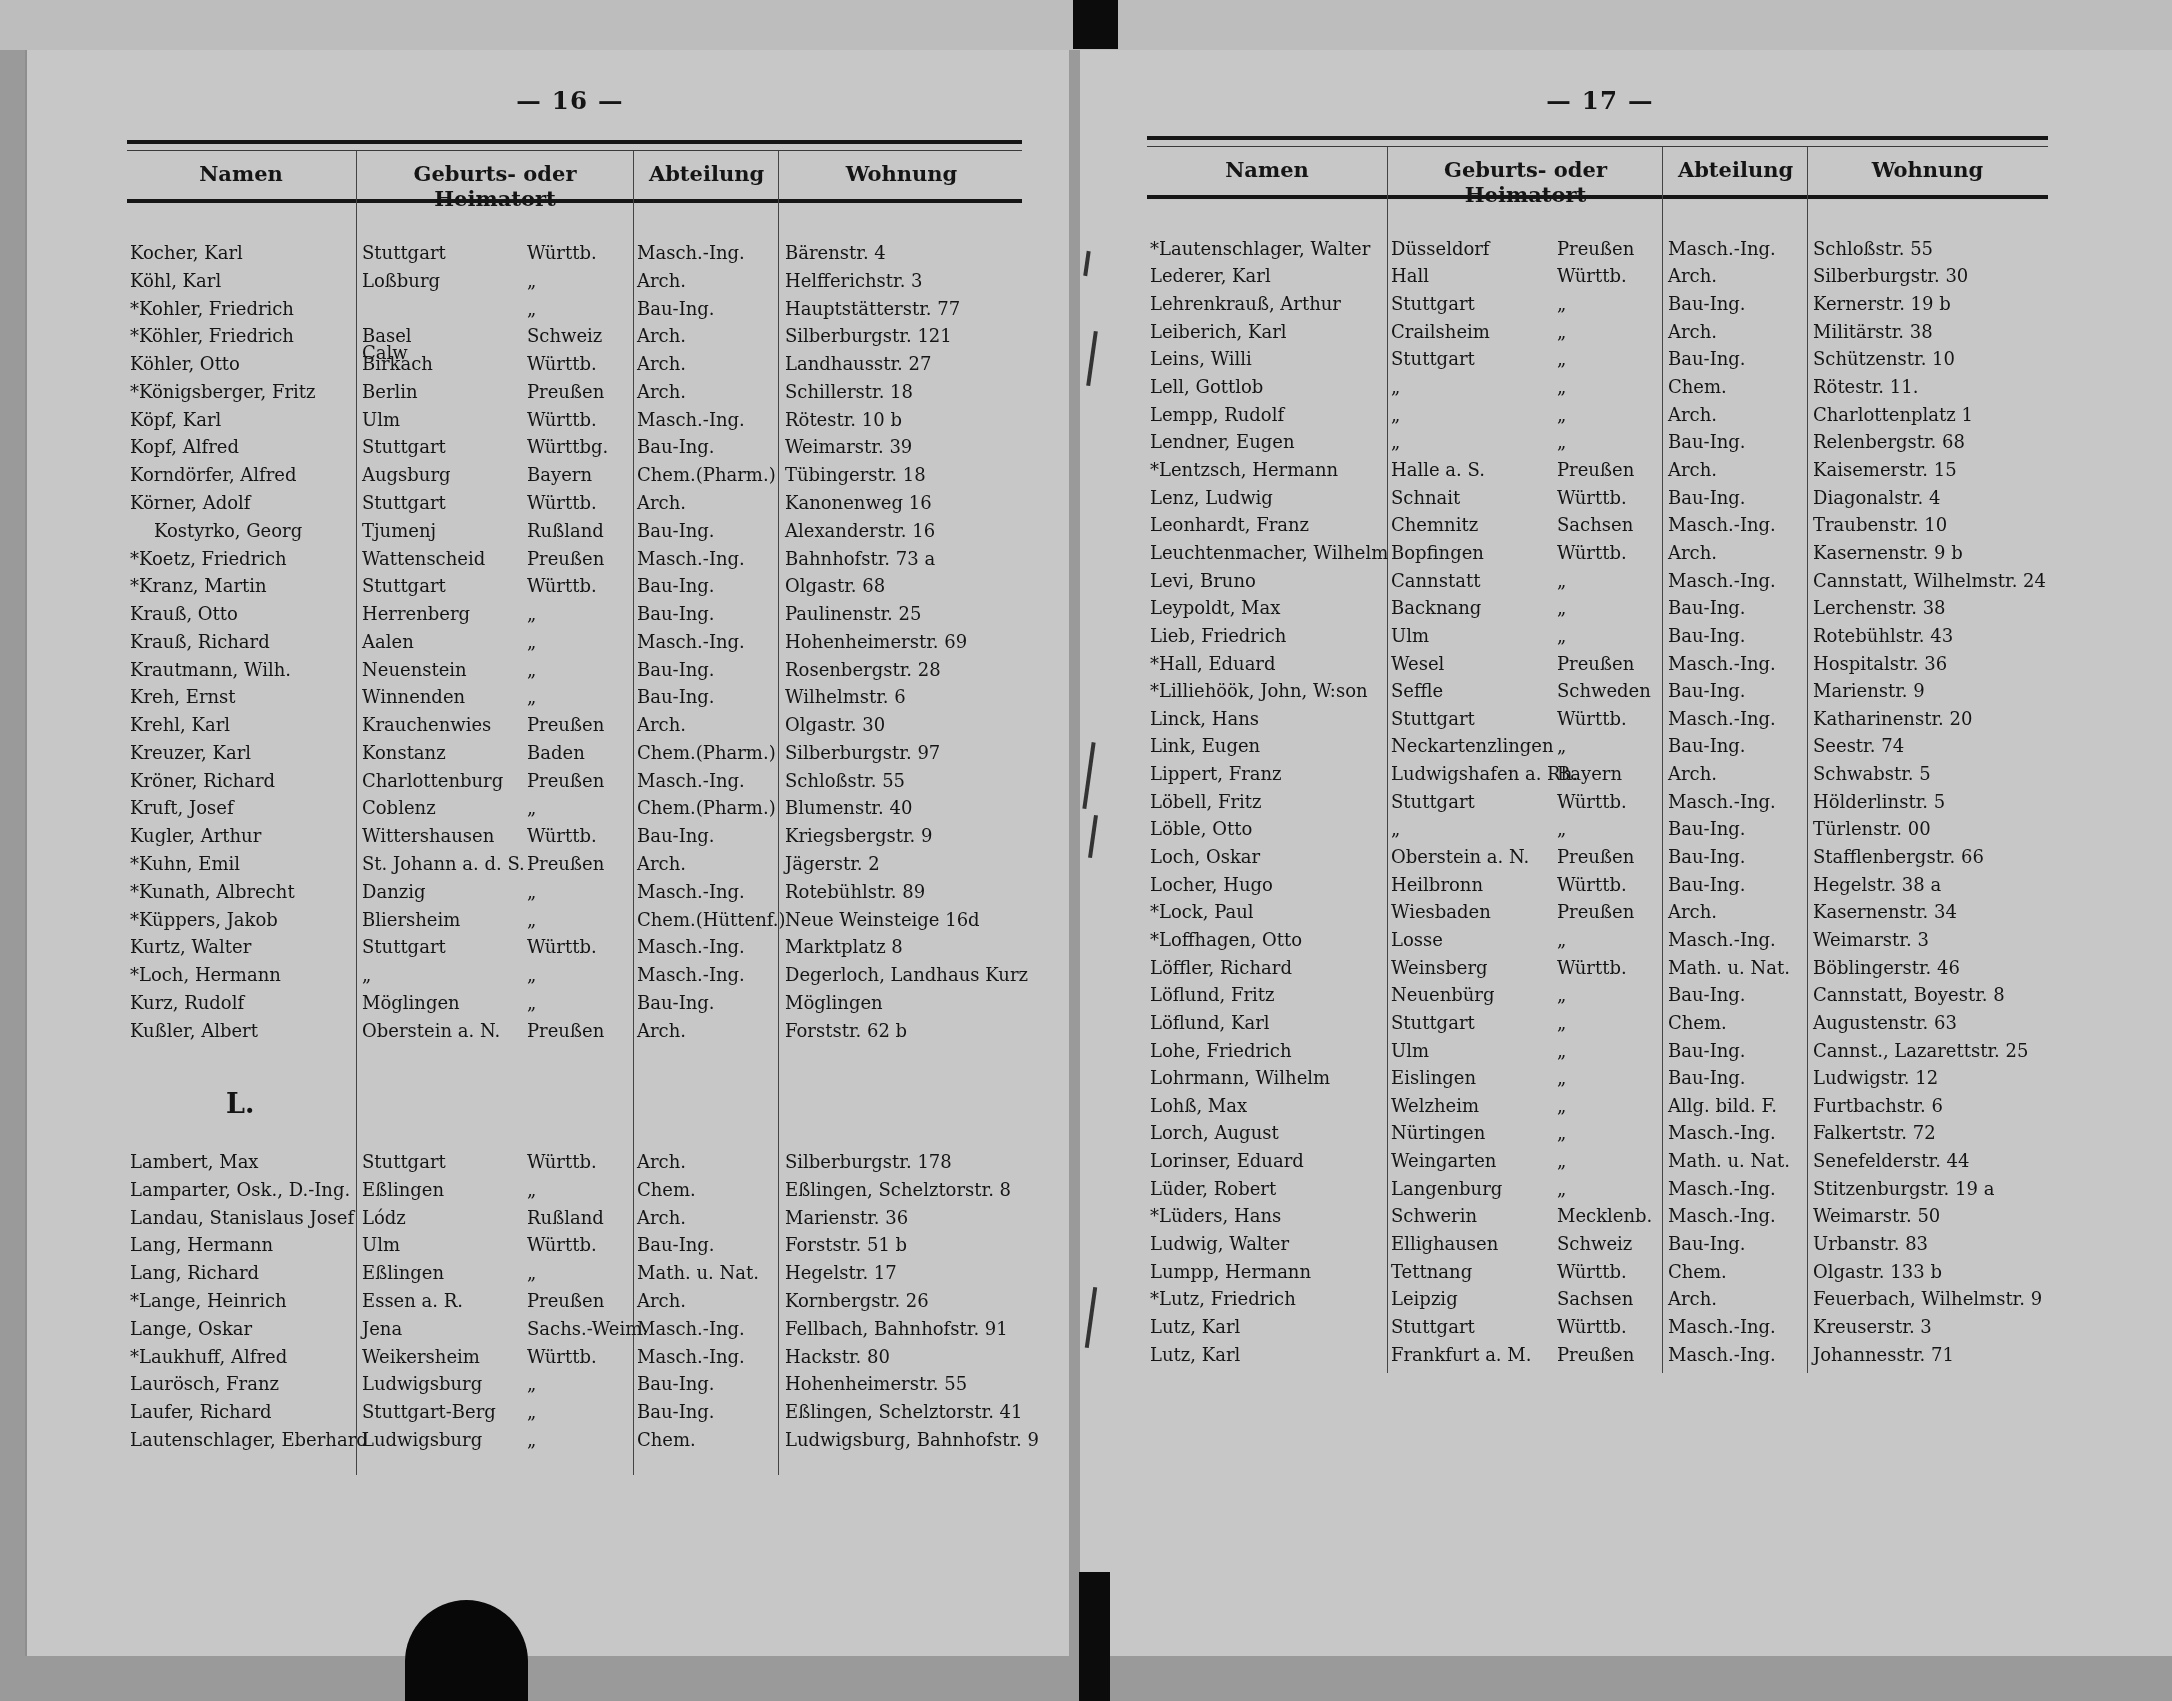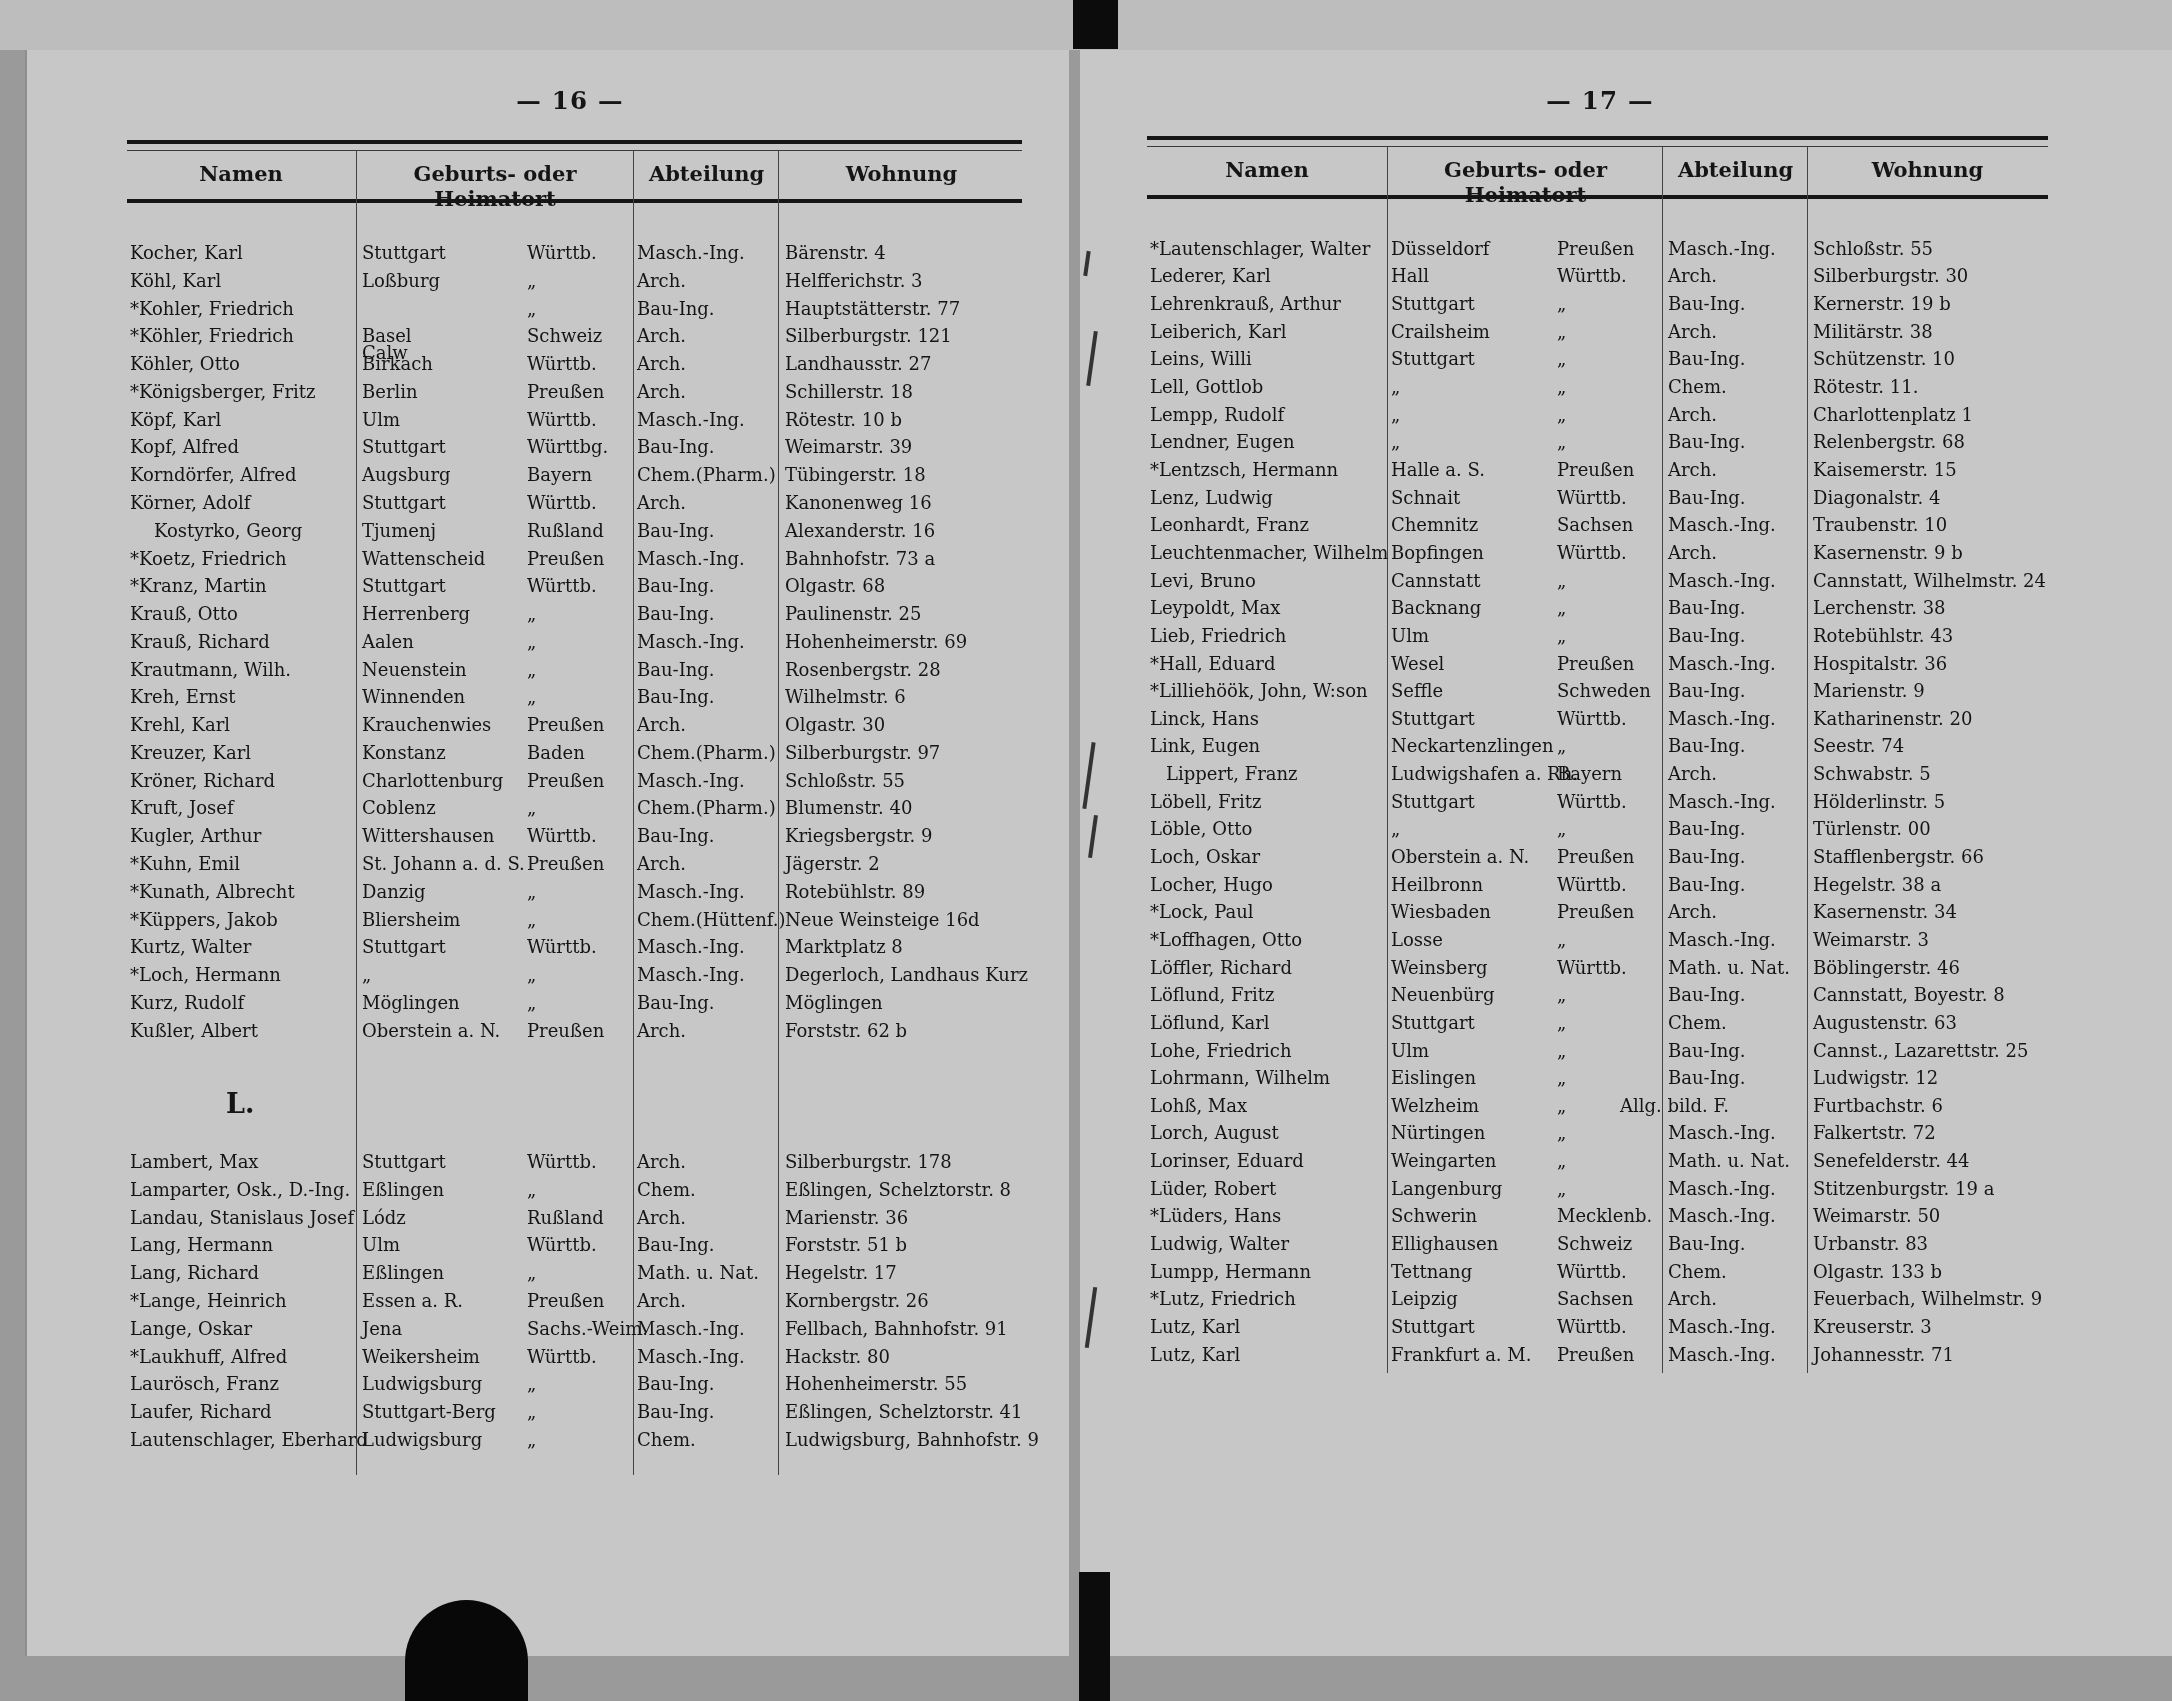--- a/index.html
+++ b/index.html
@@ -484,21 +484,21 @@
         <span style="left: 1813px;">Katharinenstr. 20</span>
       </div>
       <div class="row" style="top: 735px; left: 0px;">
         <span style="left: 1150px;">Link, Eugen</span>
         <span style="left: 1391px;">Neckartenzlingen</span>
         <span style="left: 1557px;">„</span>
         <span style="left: 1668px;">Bau-Ing.</span>
         <span style="left: 1813px;">Seestr. 74</span>
       </div>
       <div class="row" style="top: 763px; left: 0px;">
-        <span style="left: 1150px; margin-left: 16px;">Lippert, Franz</span>
+        <span style="left: 1150px;">Lippert, Franz</span>
         <span style="left: 1391px;">Ludwigshafen a. Rh.</span>
         <span style="left: 1557px;">Bayern</span>
         <span style="left: 1668px;">Arch.</span>
         <span style="left: 1813px;">Schwabstr. 5</span>
       </div>
       <div class="row" style="top: 791px; left: 0px;">
         <span style="left: 1150px;">Löbell, Fritz</span>
         <span style="left: 1391px;">Stuttgart</span>
         <span style="left: 1557px;">Württb.</span>
         <span style="left: 1668px;">Masch.-Ing.</span>
@@ -571,21 +571,21 @@
         <span style="left: 1150px;">Lohrmann, Wilhelm</span>
         <span style="left: 1391px;">Eislingen</span>
         <span style="left: 1557px;">„</span>
         <span style="left: 1668px;">Bau-Ing.</span>
         <span style="left: 1813px;">Ludwigstr. 12</span>
       </div>
       <div class="row" style="top: 1095px; left: 0px;">
         <span style="left: 1150px;">Lohß, Max</span>
         <span style="left: 1391px;">Welzheim</span>
         <span style="left: 1557px;">„</span>
-        <span style="left: 1620px;">Allg. bild. F.</span>
+        <span style="left: 1668px;">Allg. bild. F.</span>
         <span style="left: 1813px;">Furtbachstr. 6</span>
       </div>
       <div class="row" style="top: 1122px; left: 0px;">
         <span style="left: 1150px;">Lorch, August</span>
         <span style="left: 1391px;">Nürtingen</span>
         <span style="left: 1557px;">„</span>
         <span style="left: 1668px;">Masch.-Ing.</span>
         <span style="left: 1813px;">Falkertstr. 72</span>
       </div>
       <div class="row" style="top: 1150px; left: 0px;">

